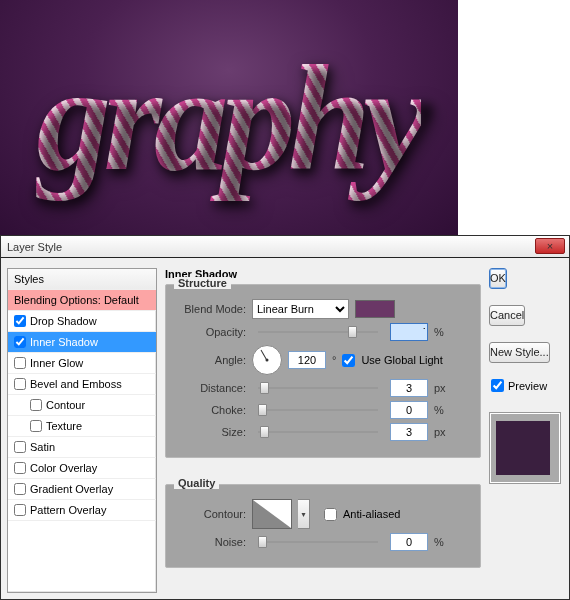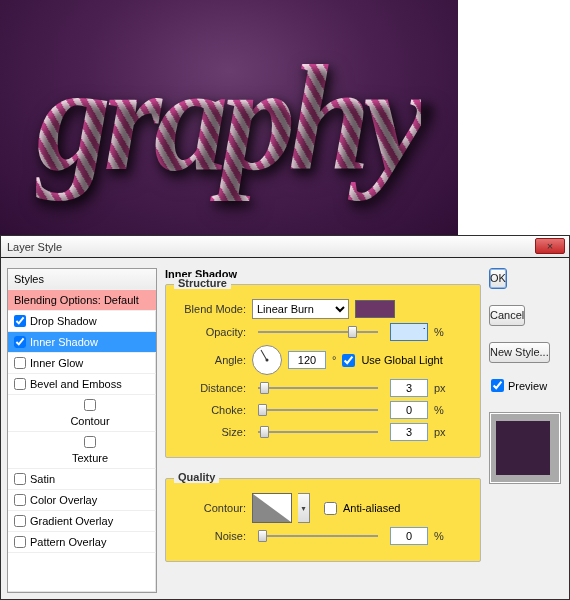--- a/index.html
+++ b/index.html
@@ -14,25 +14,25 @@
 .titlebar span { position: relative; z-index:1; color:#333; }
 .close-x { position: absolute; right: 4px; top: 2px; width: 30px; height: 16px; background: linear-gradient(#e57373,#c62828); border: 1px solid #8b1a1a; border-radius: 2px; color:#fff; text-align:center; line-height:14px; font-size:10px; z-index:2; }
 
 .dlg-body { display: flex; padding: 10px 6px 6px 6px; gap: 8px; height: calc(100% - 22px); }
 
 .styles-panel { width: 150px; border: 1px solid #9a9a9a; background: #fff; box-shadow: inset -1px -1px 0 #e4e4e4; }
 .styles-header, .style-row { padding: 4px 6px; border-bottom: 1px solid #eee; display:flex; align-items:center; gap:4px; }
 .styles-header { background: linear-gradient(#fafafa,#ececec); font-weight: normal; }
 .style-row.selected { background: #3399ff; color: #fff; }
 .style-row input[type=checkbox] { width:12px; height:12px; }
-.style-row.indent { padding-left: 22px; flex-direction: column; }
+.style-row.indent { padding-left: 22px; }
 .style-row.subheader { background:#fca5a5; }
 
 .settings-panel { flex: 1; }
-.group { border: 1px solid #b8b8b8; border-radius: 2px; padding: 10px 10px 12px 10px; margin-bottom: 20px; position: relative; background:#fde047; }
+.group { border: 1px solid #b8b8b8; border-radius: 2px; padding: 10px 10px 12px 10px; margin-bottom: 26px; position: relative; background:#a3a3a3; }
 .group-title { position: absolute; top: -8px; left: 8px; background: #f0f0f0; padding: 0 4px; font-weight: bold; color:#333; }
 .section-heading { font-weight: bold; margin-bottom: 4px; }
 
 .form-row { display: flex; align-items: center; margin: 4px 0; gap: 6px; }
 .form-row .lbl { width: 70px; text-align: right; color:#333; }
 .slider { flex: 0 0 120px; height: 2px; background: #999; position: relative; margin: 0 6px; }
 .slider .thumb { position: absolute; top: -5px; width: 9px; height: 12px; background: linear-gradient(#fefefe,#cfcfcf); border:1px solid #888; border-radius:1px; }
 .num-input { width: 38px; height: 18px; border: 1px solid #7a9fcb; background:#fff; text-align:center; padding:1px 2px; }
 .num-input.hl { background:#cfe6ff; border-color:#3a76c4;padding-left:32px; }
 .unit { color:#333; }

